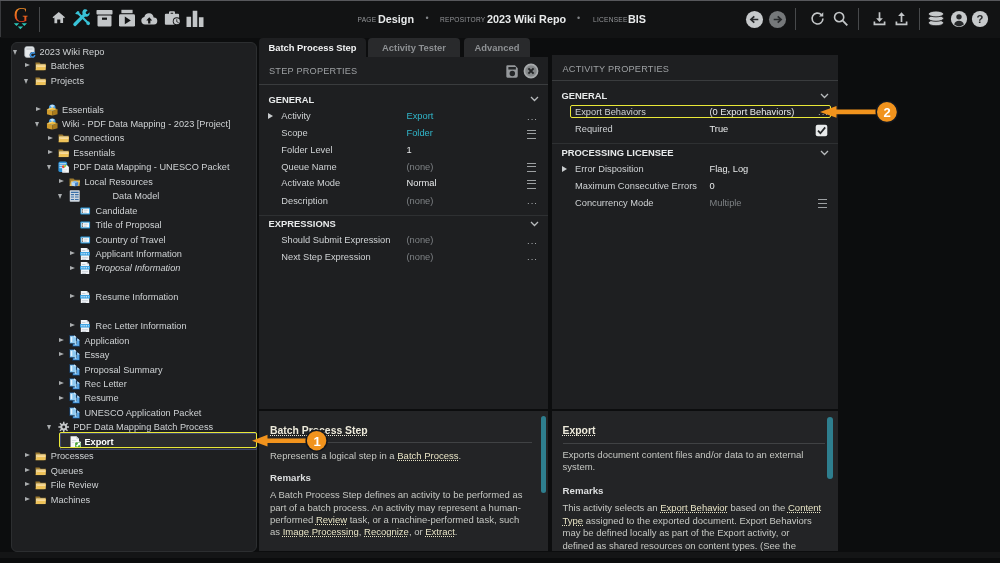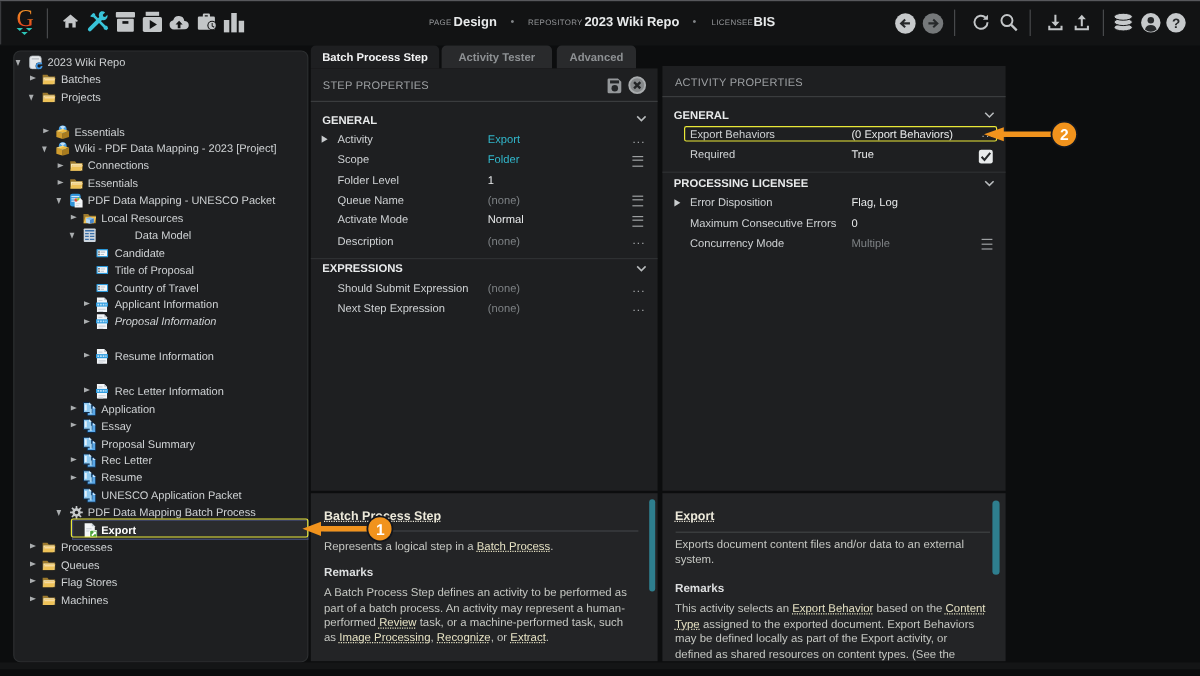--- a/index.html
+++ b/index.html
@@ -455,21 +455,21 @@
       <svg class="ticon" style="left:23.2px" width="11.5" height="9.5">
         <use href="#i-folder"></use>
       </svg>
       <span class="tl" style="left:38.8px;">Queues</span>
     </div>
 <div class="tr" style="top:435.0px">
       <span class="arr-r" style="left:13.2px"></span>
       <svg class="ticon" style="left:23.2px" width="11.5" height="9.5">
         <use href="#i-folder"></use>
       </svg>
-      <span class="tl" style="left:38.8px;">Flag Stores</span>
+      <span class="tl" style="left:38.8px;">File Review</span>
     </div>
 <div class="tr" style="top:449.5px">
       <span class="arr-r" style="left:13.2px"></span>
       <svg class="ticon" style="left:23.2px" width="11.5" height="9.5">
         <use href="#i-folder"></use>
       </svg>
       <span class="tl" style="left:38.8px;">Machines</span>
     </div>
 <div class="a" style="left:48px;top:390px;width:195px;height:15px;background:#2b2c2e;border:1px solid #40486e"></div>
 <div class="tr" style="top:391.7px">

